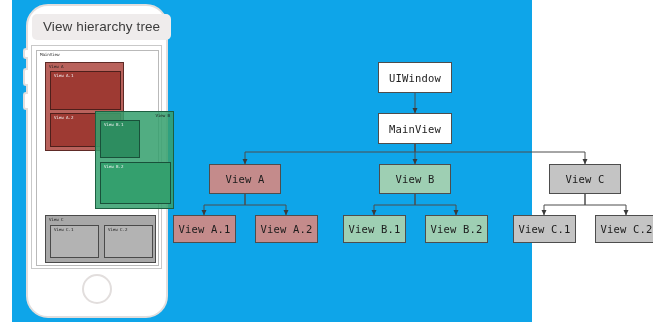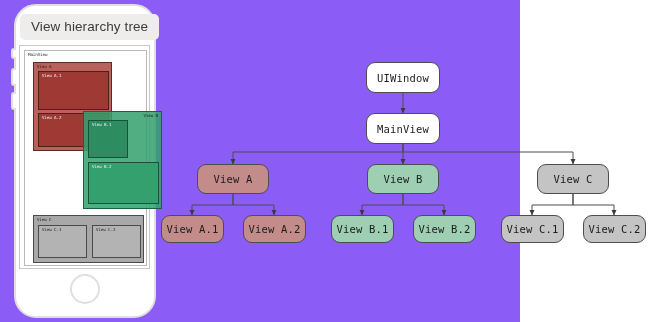--- a/index.html
+++ b/index.html
@@ -10,24 +10,24 @@
   body {
     width: 653px;
     height: 322px;
     position: relative;
     overflow: hidden;
     font-family: "Liberation Sans", sans-serif;
   }
 
   #canvas {
     position: absolute;
-    left: 0; top: 0;
+    left: 12px; top: 0;
     width: 520px;
     height: 322px;
-    background: #8b5cf6;
+    background: #0ea5e9;
   }
 
   
   #phone-mockup {
     position: absolute;
     left: 14px;
     top: 4px;
     width: 142px;
     height: 314px;
     border: 2px solid #e2dedd;
@@ -171,21 +171,21 @@
   #tree-svg {
     position: absolute;
     left: 0; top: 0;
     width: 483px;
     height: 322px;
   }
   .node {
     position: absolute;
     box-sizing: border-box;
     border: 1px solid #4d4d4d;
-    border-radius: 9px;
+    border-radius: 0;
     display: flex;
     align-items: center;
     justify-content: center;
     font-family: "DejaVu Sans Mono", monospace;
     font-size: 10.5px;
     color: #1c1c1c;
     letter-spacing: 0.2px;
     white-space: nowrap;
     z-index: 2;
   }

